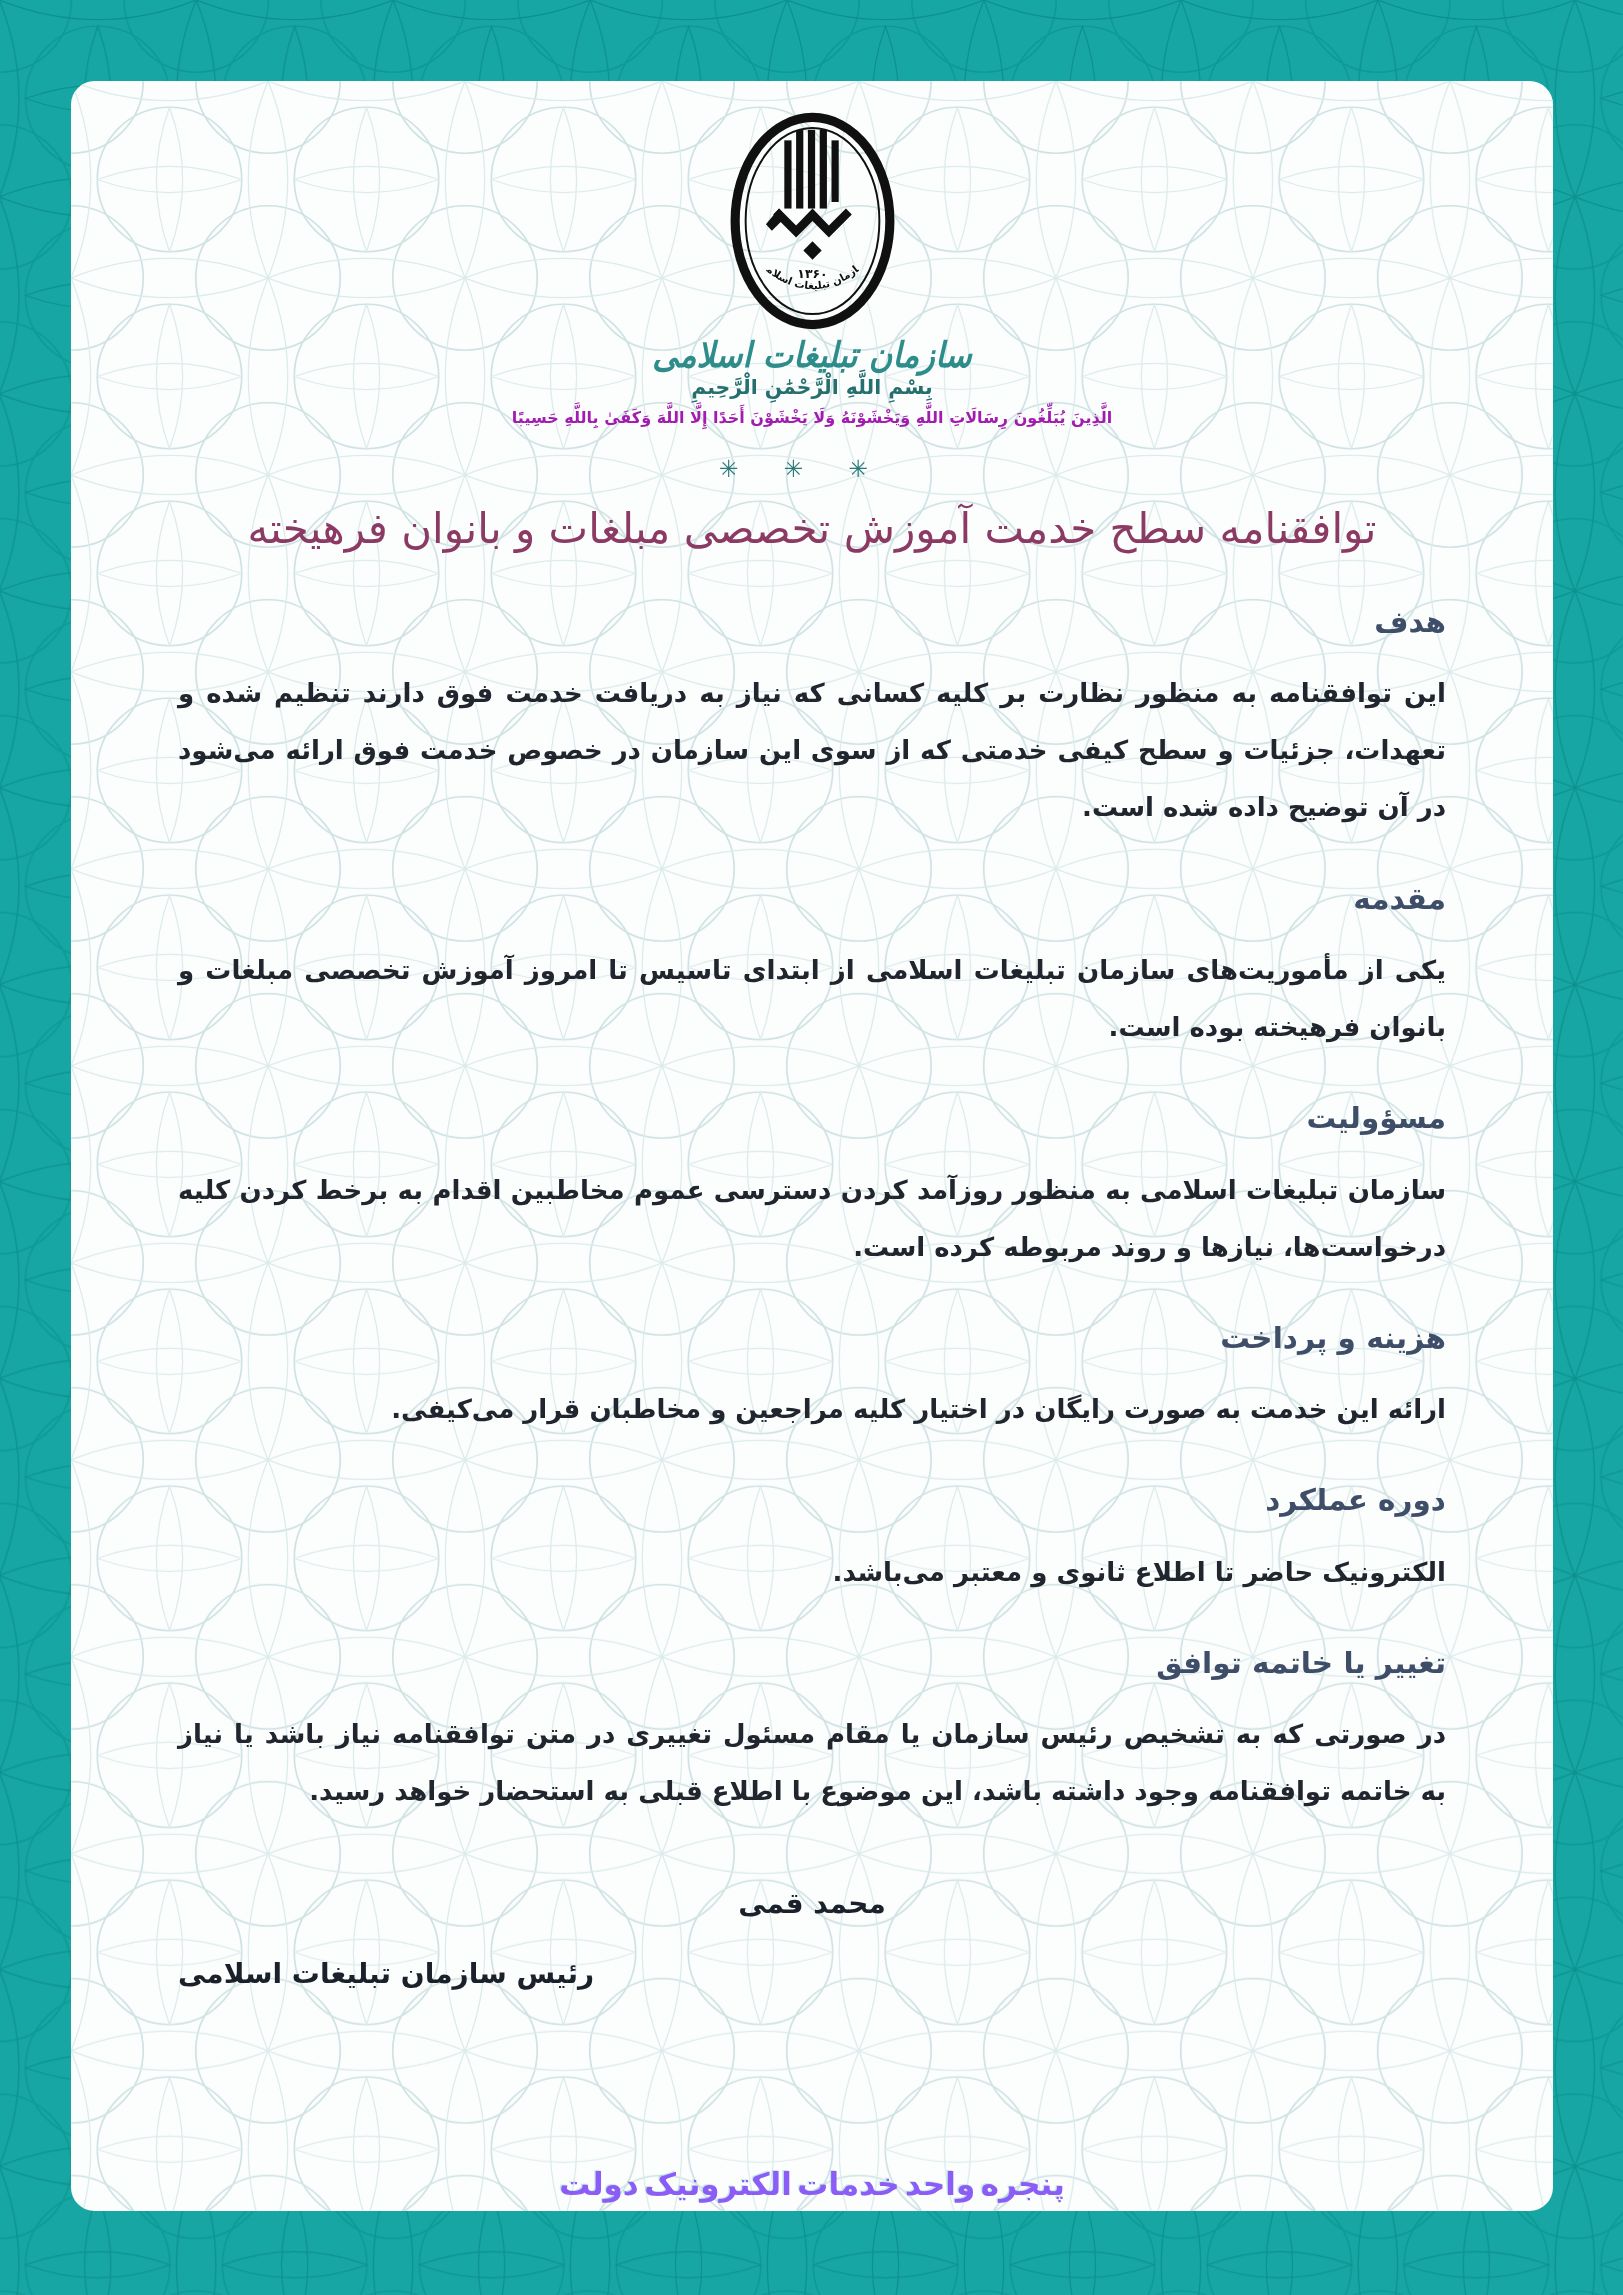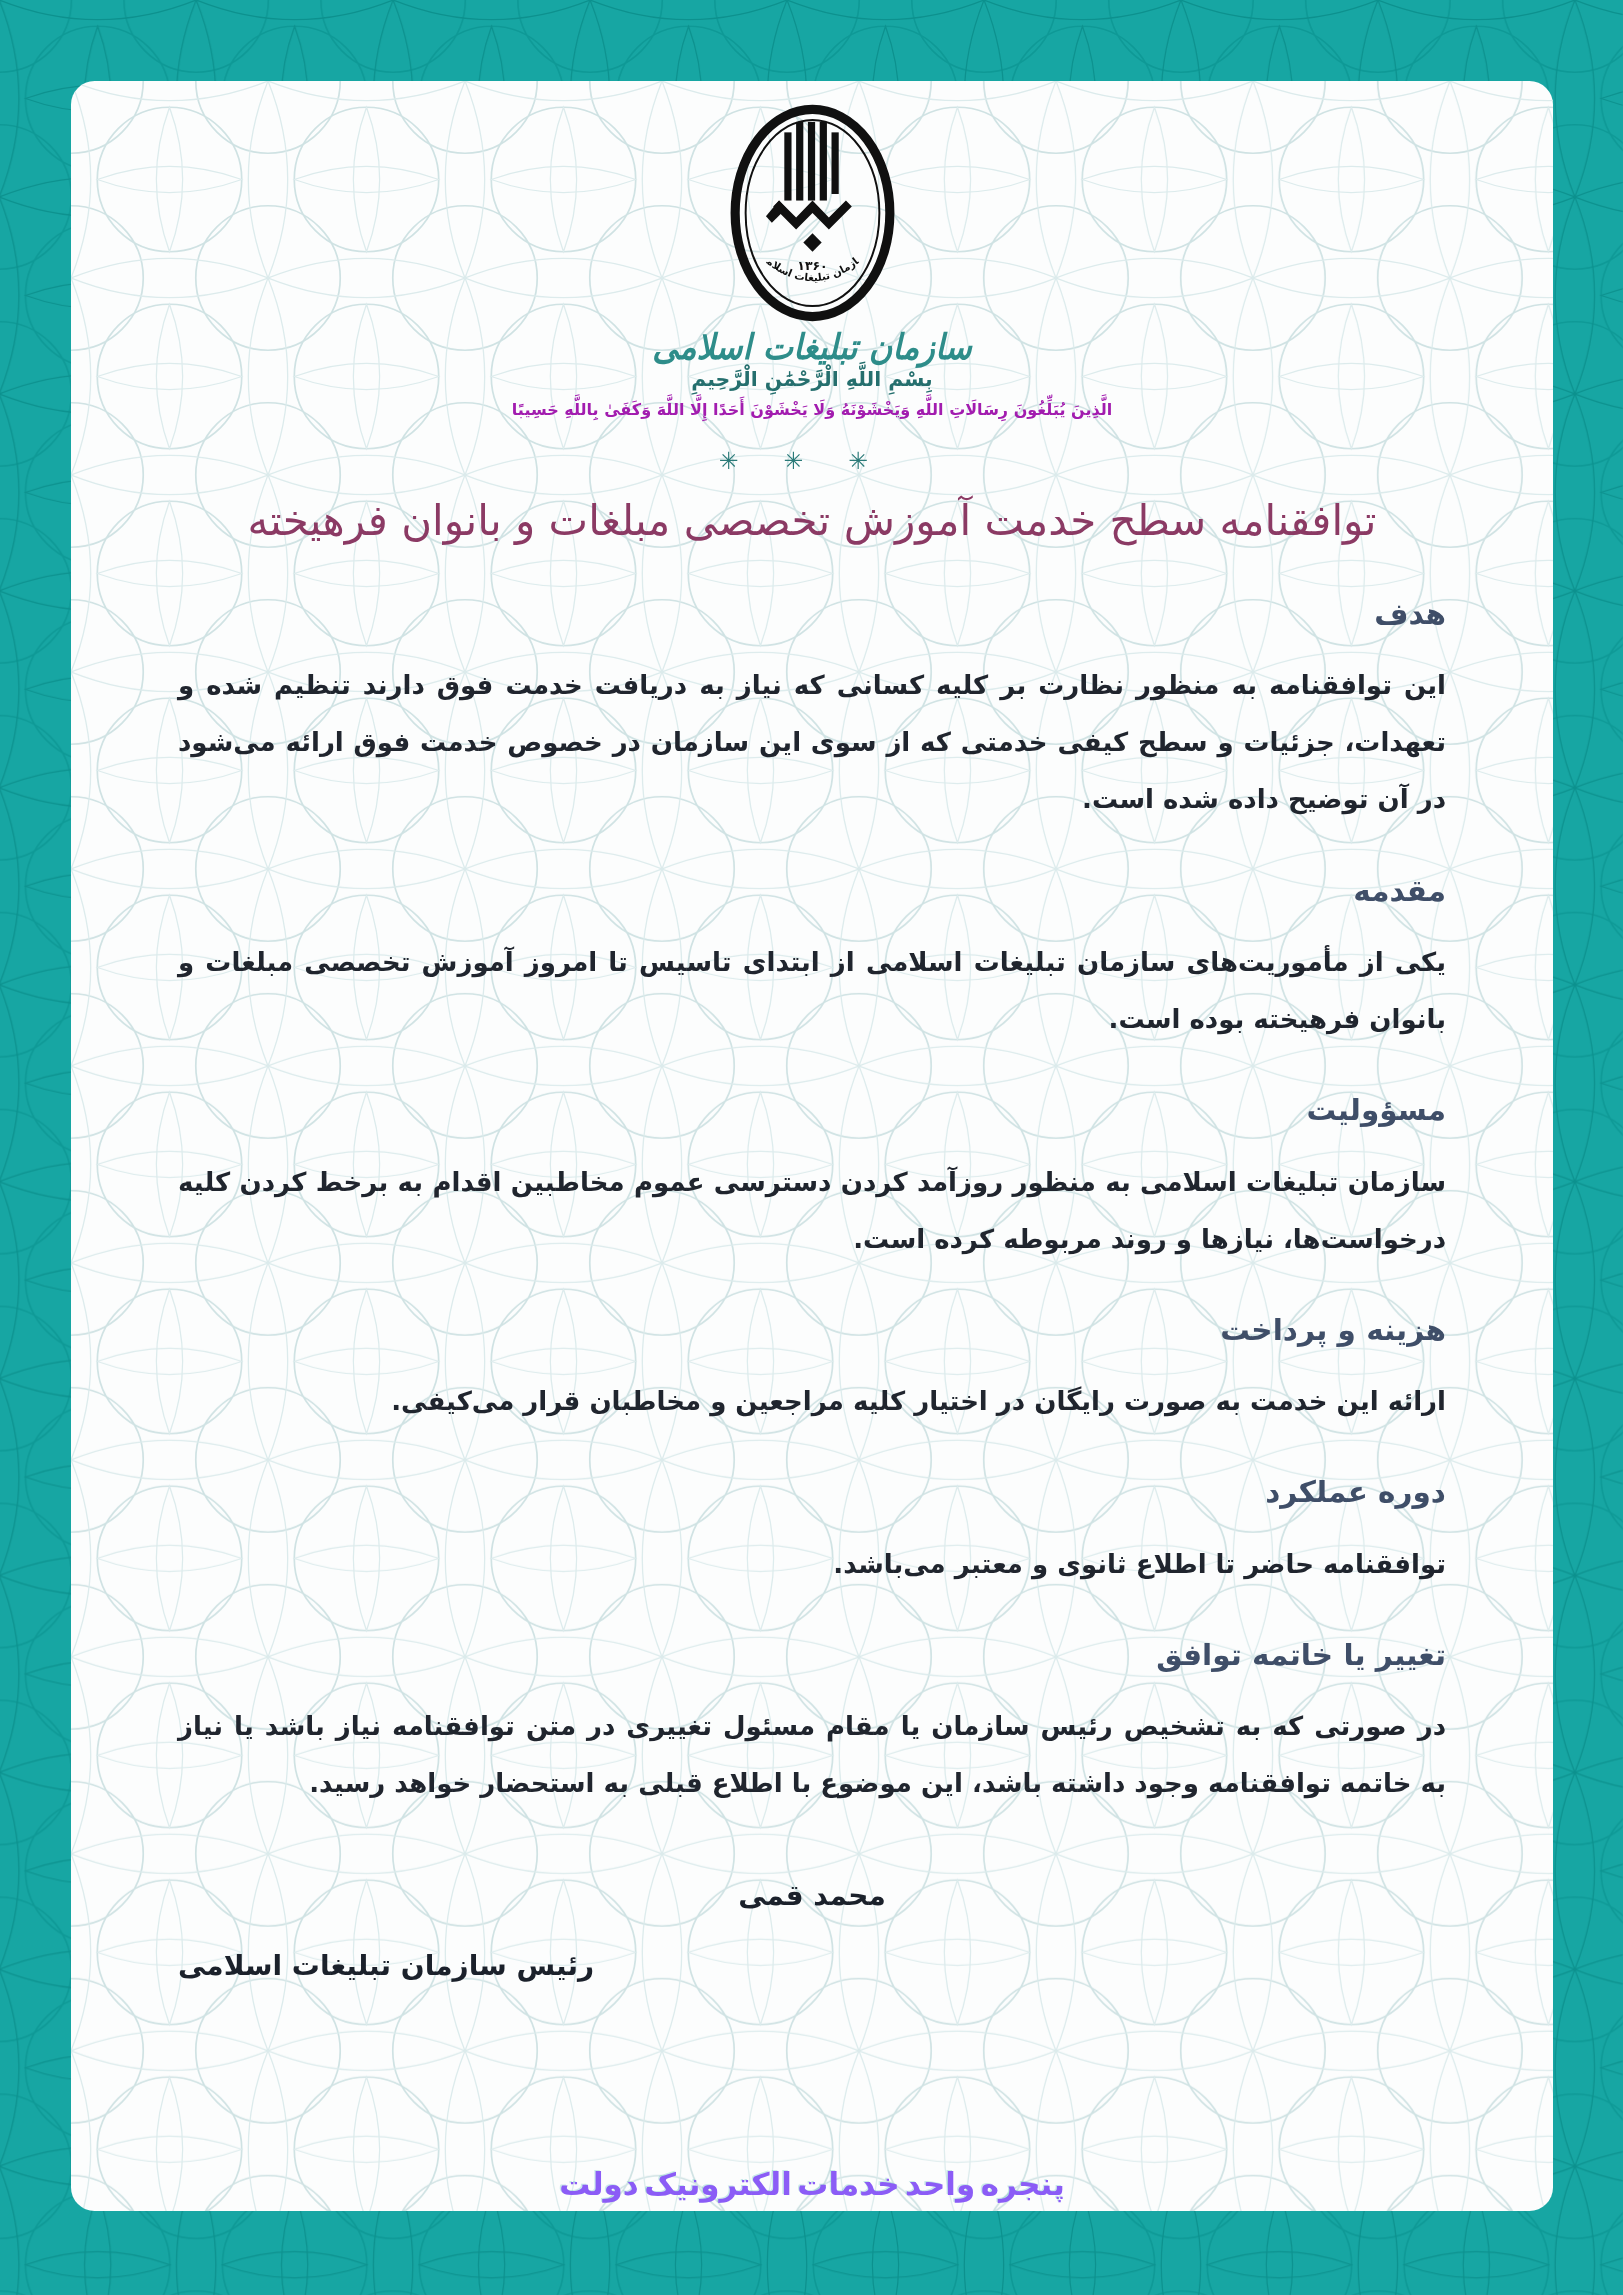--- a/index.html
+++ b/index.html
@@ -2,21 +2,21 @@
 <html lang="fa" dir="rtl" style="font-size:10.5px"><head>
 <meta charset="utf-8">
 <style>
   html,body{margin:0;padding:0;background:#0f8f8d;}
   .canvas{position:relative;width:1624px;height:2295px;background:#17a6a3;overflow:hidden;
           font-family:"DejaVu Sans",sans-serif;font-weight:bold;}
   .bgpat{position:absolute;left:0;top:0;z-index:0;}
   .card{position:absolute;left:72px;top:81px;width:1482px;height:2130px;background:#fcfdfd;
         border-radius:23.6px;overflow:hidden;z-index:1;}
   .cardpat{position:absolute;left:0;top:0;z-index:0;}
-  .content{position:absolute;inset:0;z-index:2;padding:4px 107px;direction:rtl;color:#20252e;}
+  .content{position:absolute;inset:0;z-index:2;padding:12px 107px;direction:rtl;color:#20252e;}
   .logo-wrap{margin-top:17px;text-align:center;}
   .sig-cal{display:block;text-align:center;margin-top:1.3px;color:#2e8d8a;font-size:35px;
            font-style:italic;transform:scaleX(.92);}
   .bismillah{text-align:center;color:#256f6e;font-size:20.4px;}
   .verse{margin-top:9.2px;text-align:center;color:#a21caf;font-size:16px;}
   .stars{margin-top:27.6px;text-align:center;color:#2a7a78;font-size:23.6px;letter-spacing:18.4px;padding-right:18.4px;}
   .title{margin-top:15.8px;text-align:center;color:#8b3a64;font-size:42px;line-height:1.45;}
   .sec-h{margin:42px 0 0;color:#3f4e68;font-size:29.5px;line-height:1.4;text-align:right;}
   .sec-b{margin:22px 0 0;color:#20252e;font-size:26px;line-height:2.2;text-align:justify;text-justify:inter-word;}
   .sig-name{margin-top:66px;text-align:center;font-size:28px;color:#1b212b;}
@@ -117,21 +117,21 @@
         <p class="sec-b">سازمان تبلیغات اسلامی به منظور روزآمد کردن دسترسی عموم مخاطبین اقدام به برخط کردن کلیه درخواست‌ها، نیازها و روند مربوطه کرده است.</p>
       </div>
 
       <div>
         <h2 class="sec-h">هزینه و پرداخت</h2>
         <p class="sec-b">ارائه این خدمت به صورت رایگان در اختیار کلیه مراجعین و مخاطبان قرار می‌کیفی.</p>
       </div>
 
       <div>
         <h2 class="sec-h">دوره عملکرد</h2>
-        <p class="sec-b">توافقنامه حاضر تا اطلاع ثانوی و معتبر می‌باشد.</p>
+        <p class="sec-b">الکترونیک حاضر تا اطلاع ثانوی و معتبر می‌باشد.</p>
       </div>
 
       <div>
         <h2 class="sec-h">تغییر یا خاتمه توافق</h2>
         <p class="sec-b">در صورتی که به تشخیص رئیس سازمان یا مقام مسئول تغییری در متن توافقنامه نیاز باشد یا نیاز به خاتمه توافقنامه وجود داشته باشد، این موضوع با اطلاع قبلی به استحضار خواهد رسید.</p>
       </div>
 
       <div class="sig-name">محمد قمی</div>
       <div class="sig-role">رئیس سازمان تبلیغات اسلامی</div>
 

